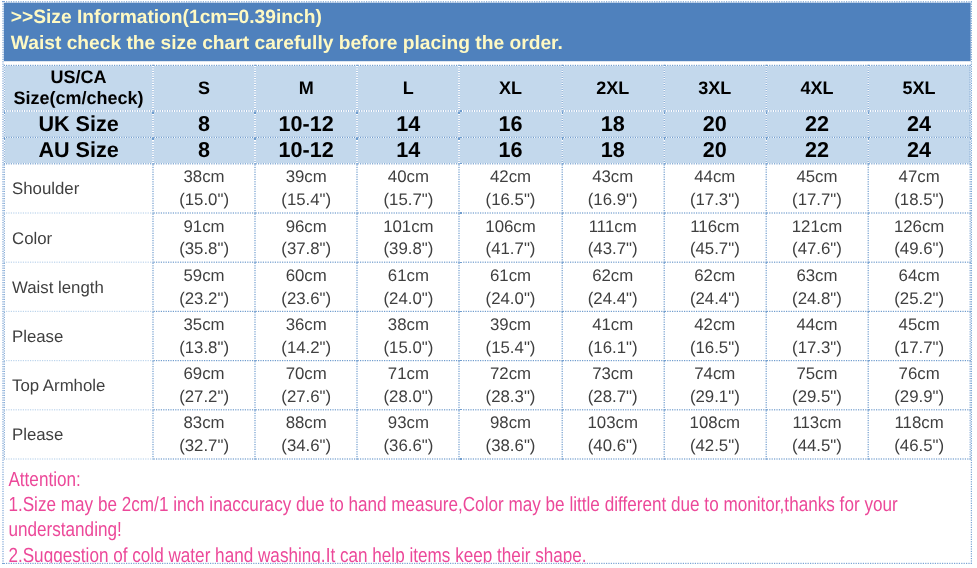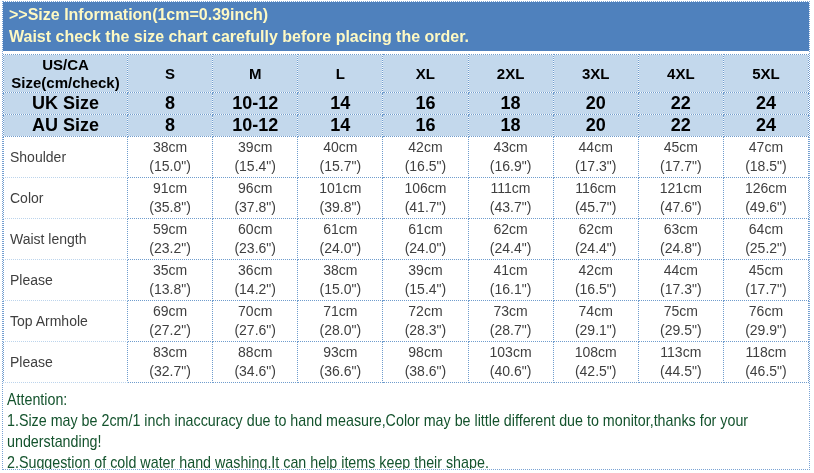--- a/index.html
+++ b/index.html
@@ -69,21 +69,21 @@
     padding-left:6px;
     font-size:14px;
     border-top-color:#bcd4ec;
     border-bottom-color:#bcd4ec;
   }
   td.v span { display:block; line-height:19px; }
 
   
   .attention {
     padding:6px 0 0 4px;
-    color:#14532d;
+    color:#ec4899;
     font-size:17px;
   }
   .attn-line {
     line-height:21px;
     white-space:nowrap;
     transform:scaleX(0.84);
     transform-origin:0 0;
   }
 </style>
 </head>

